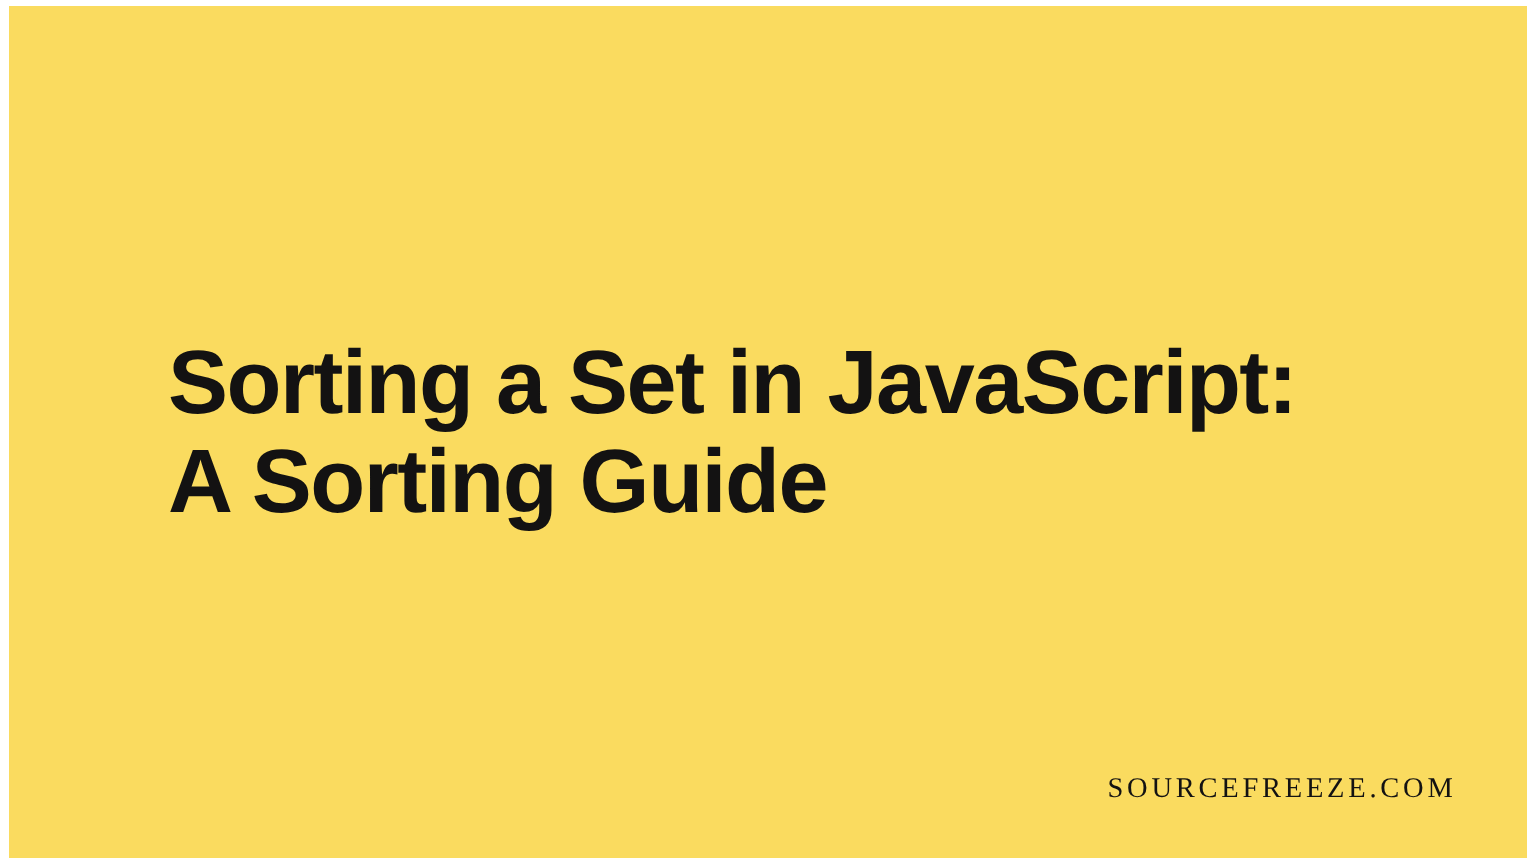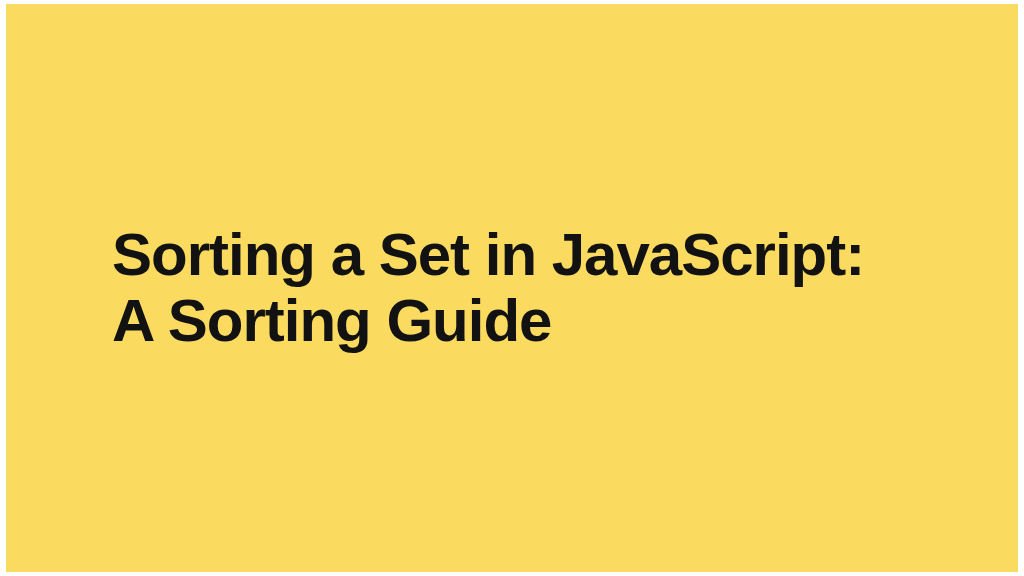--- a/index.html
+++ b/index.html
@@ -45,13 +45,14 @@
     }
   </style>
 </head>
 <body>
 
 <div class="card">
   <div class="title">
     <span>Sorting a Set in JavaScript:</span><br>
     <span>A Sorting Guide</span>
   </div>
+  <div class="attribution">SOURCEFREEZE.COM</div>
 </div>
 
 </body></html>

